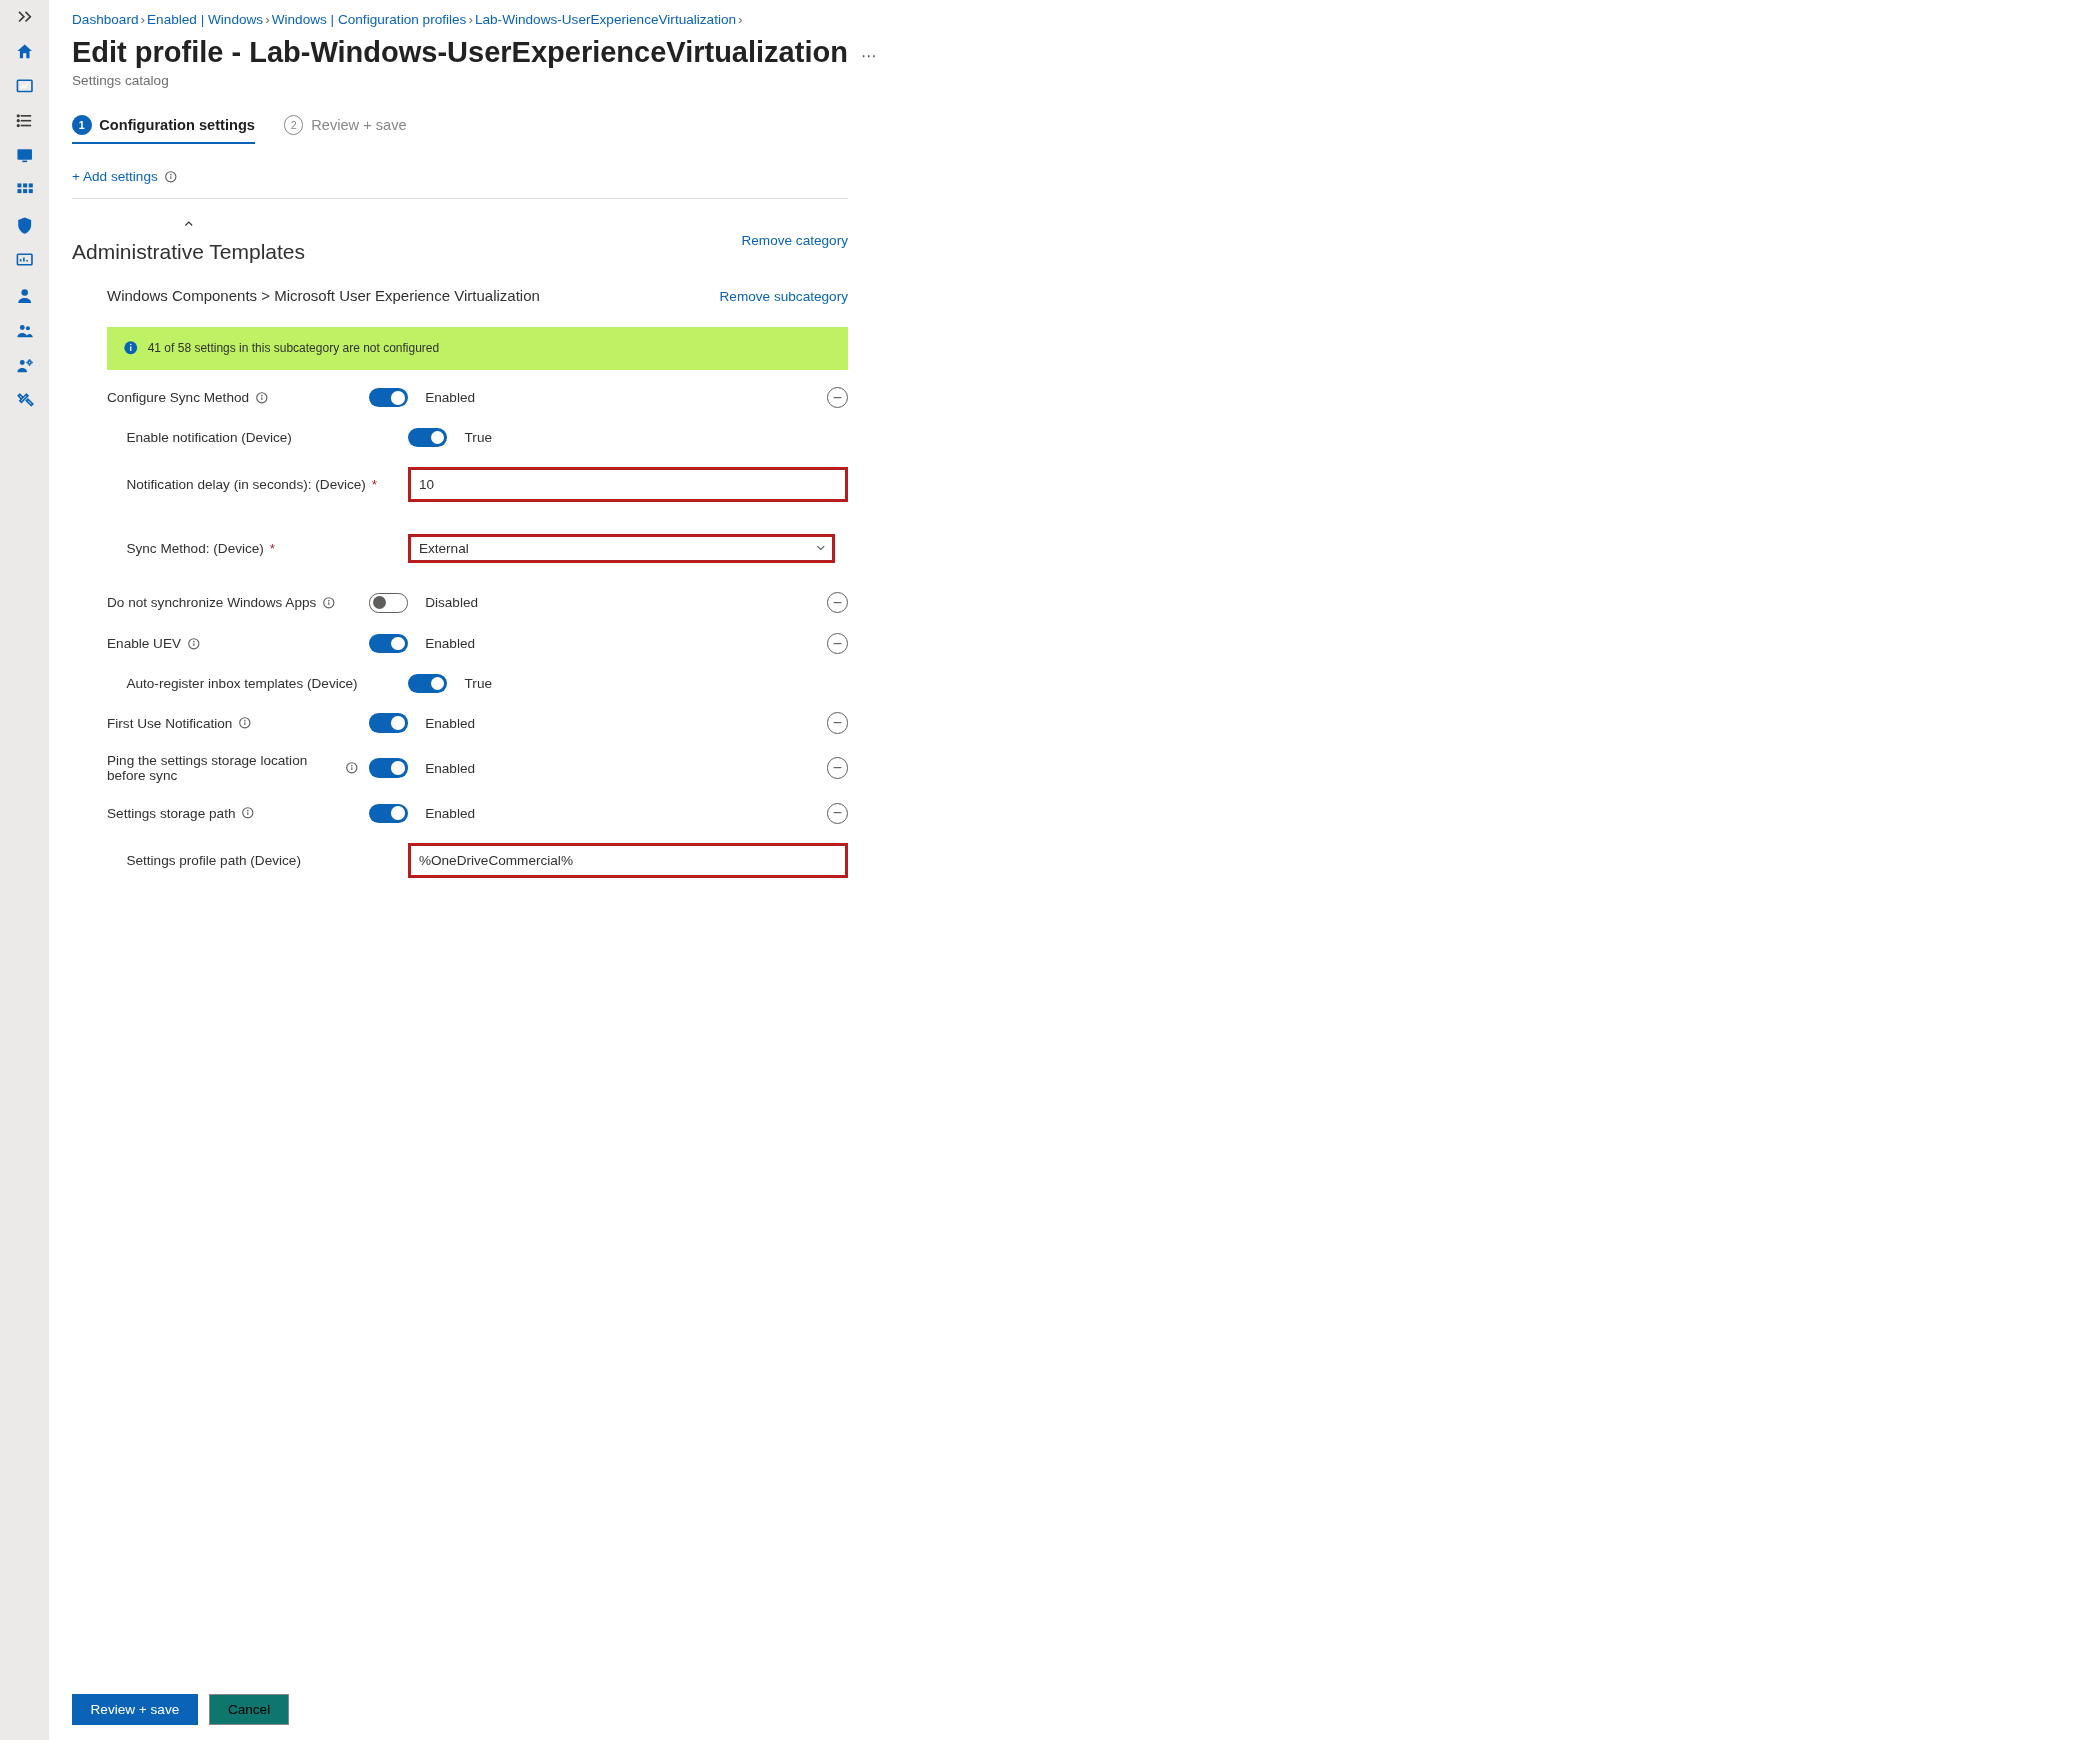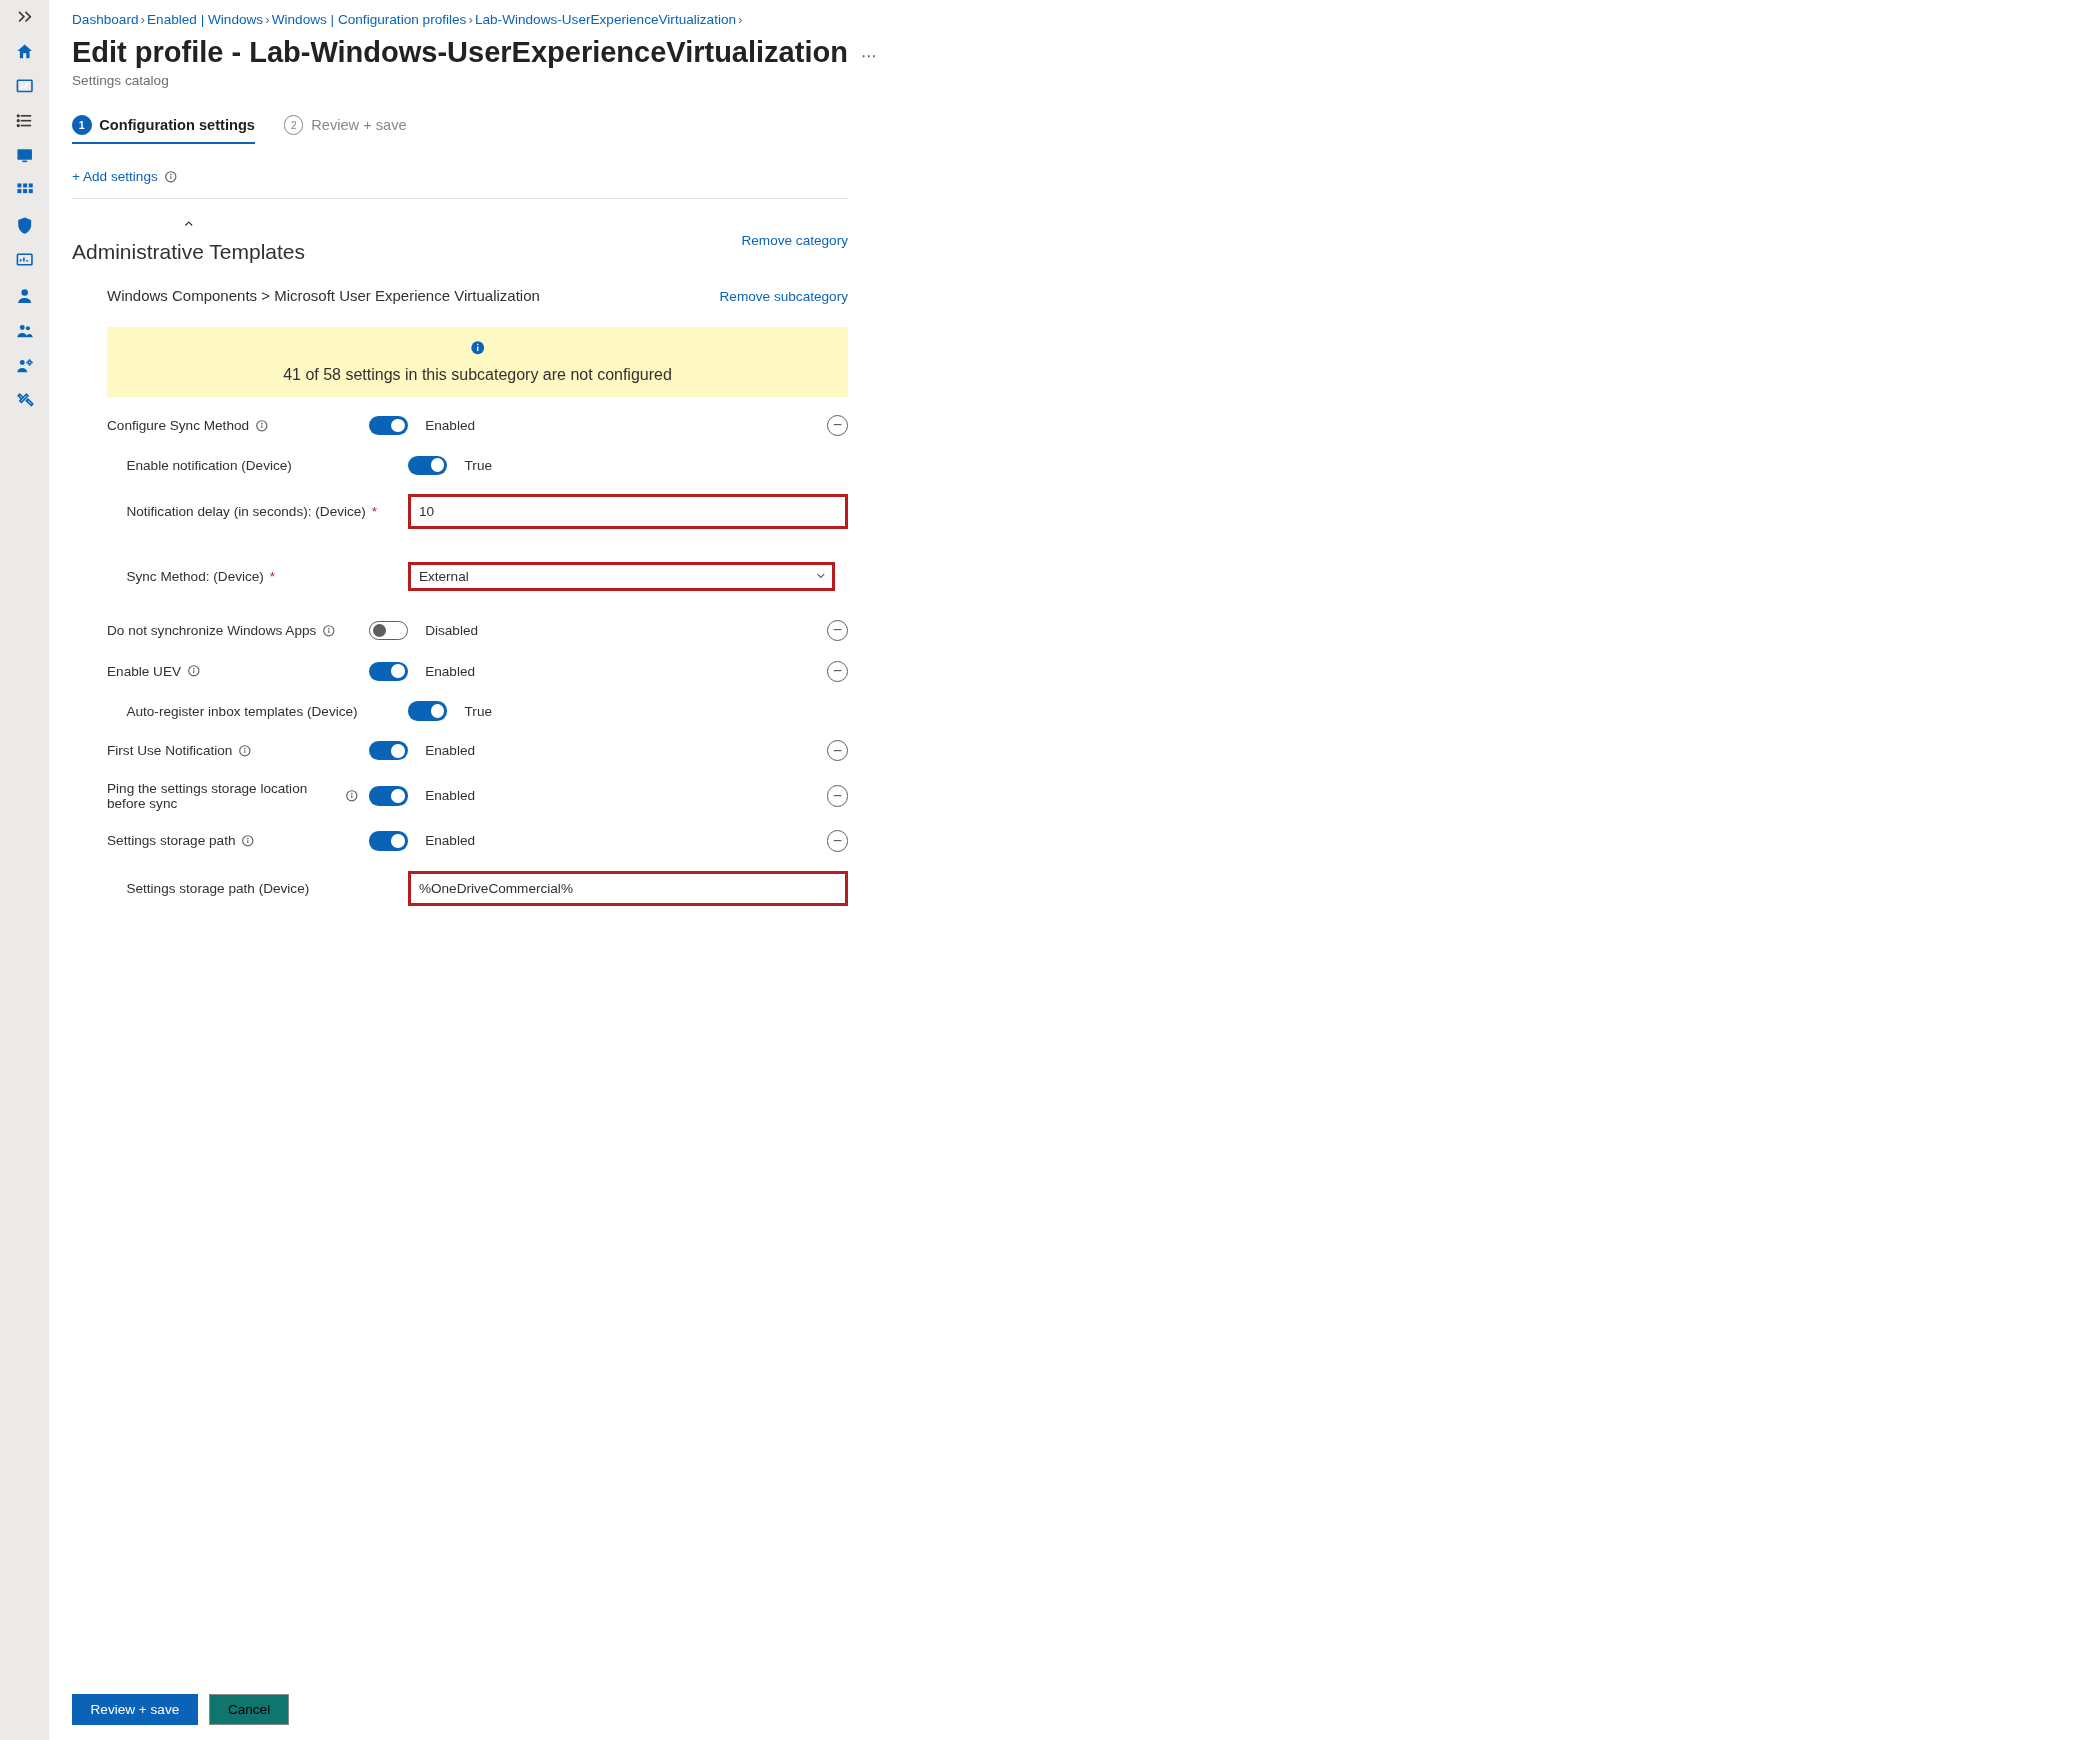--- a/index.html
+++ b/index.html
@@ -23,21 +23,21 @@
   .wizard-badge{width:17.5px;height:17.5px;border-radius:50%;display:flex;align-items:center;justify-content:center;font-size:10.7px;color:#8a8886;border:1px solid #8a8886;}
   .wizard-step.active .wizard-badge{background:#0b63b8;color:#fff;border-color:#0b63b8;}
   .add-settings{margin-top:25px;display:flex;align-items:center;gap:5.8px;}
   .add-settings a{color:#0b63b8;text-decoration:none;font-size:13.6px;cursor:pointer;}
   .panel{margin-top:13.6px;border-top:1px solid #e1dfdd;padding-top:17.5px;max-width:776px;}
   .category-head{display:flex;align-items:center;justify-content:space-between;}
   .category-head-left{display:flex;align-items:center;gap:9.7px;font-size:21px;flex-direction:column;}
   .link{color:#0b63b8;font-size:13.6px;cursor:pointer;}
   .subcat-row{display:flex;align-items:baseline;justify-content:space-between;margin-top:23px;padding-left:35px;}
   .subcat-title{font-weight:400;font-size:15px;}
-  .info-banner{margin:23px 0 17.5px 35px;background:#fef9c3;padding:13.6px 15.5px;display:flex;align-items:center;gap:9.7px;font-size:16px;color:#323130;flex-direction:column;}
+  .info-banner{margin:23px 0 17.5px 35px;background:#bef264;padding:13.6px 15.5px;display:flex;align-items:center;gap:9.7px;font-size:12px;color:#323130;}
   .info-banner svg{color:#0b63b8;width:15.5px;height:15.5px;flex:none;}
   .settings{padding-left:35px;display:flex;flex-direction:column;gap:19.4px;padding-bottom:58px;}
   .setting-row{display:flex;align-items:center;gap:9.7px;}
   .setting-label{flex:0 0 252px;font-size:13.6px;display:flex;align-items:center;gap:5.8px;}
   .setting-label.child{padding-left:19.4px;flex:0 0 272px;}
   .req{color:#a4262c;}
   .info-ic{color:#605e5c;width:13.6px;height:13.6px;flex:none;}
   .toggle{width:39px;height:19.4px;border-radius:9.7px;position:relative;cursor:pointer;flex:none;}
   .toggle .knob{position:absolute;width:13.6px;height:13.6px;border-radius:50%;top:2.9px;background:#fff;}
   .toggle.on{background:#0b63b8;}
@@ -337,21 +337,21 @@
               </svg>
           </span>
           <div class="toggle on">
               <div class="knob"></div>
             </div>
           <span class="toggle-label">Enabled</span>
           <span class="minus">−</span>
         </div>
 
         <div class="setting-row">
-          <span class="setting-label child">Settings storage path (Device)</span>
+          <span class="setting-label child">Settings profile path (Device)</span>
           <input class="text-input" value="%OneDriveCommercial%" style="">
         </div>
 
       </div>
     </div>
   </div>
 
   <div class="footer">
     <button class="btn primary">Review + save</button>
     <button class="btn">Cancel</button>

